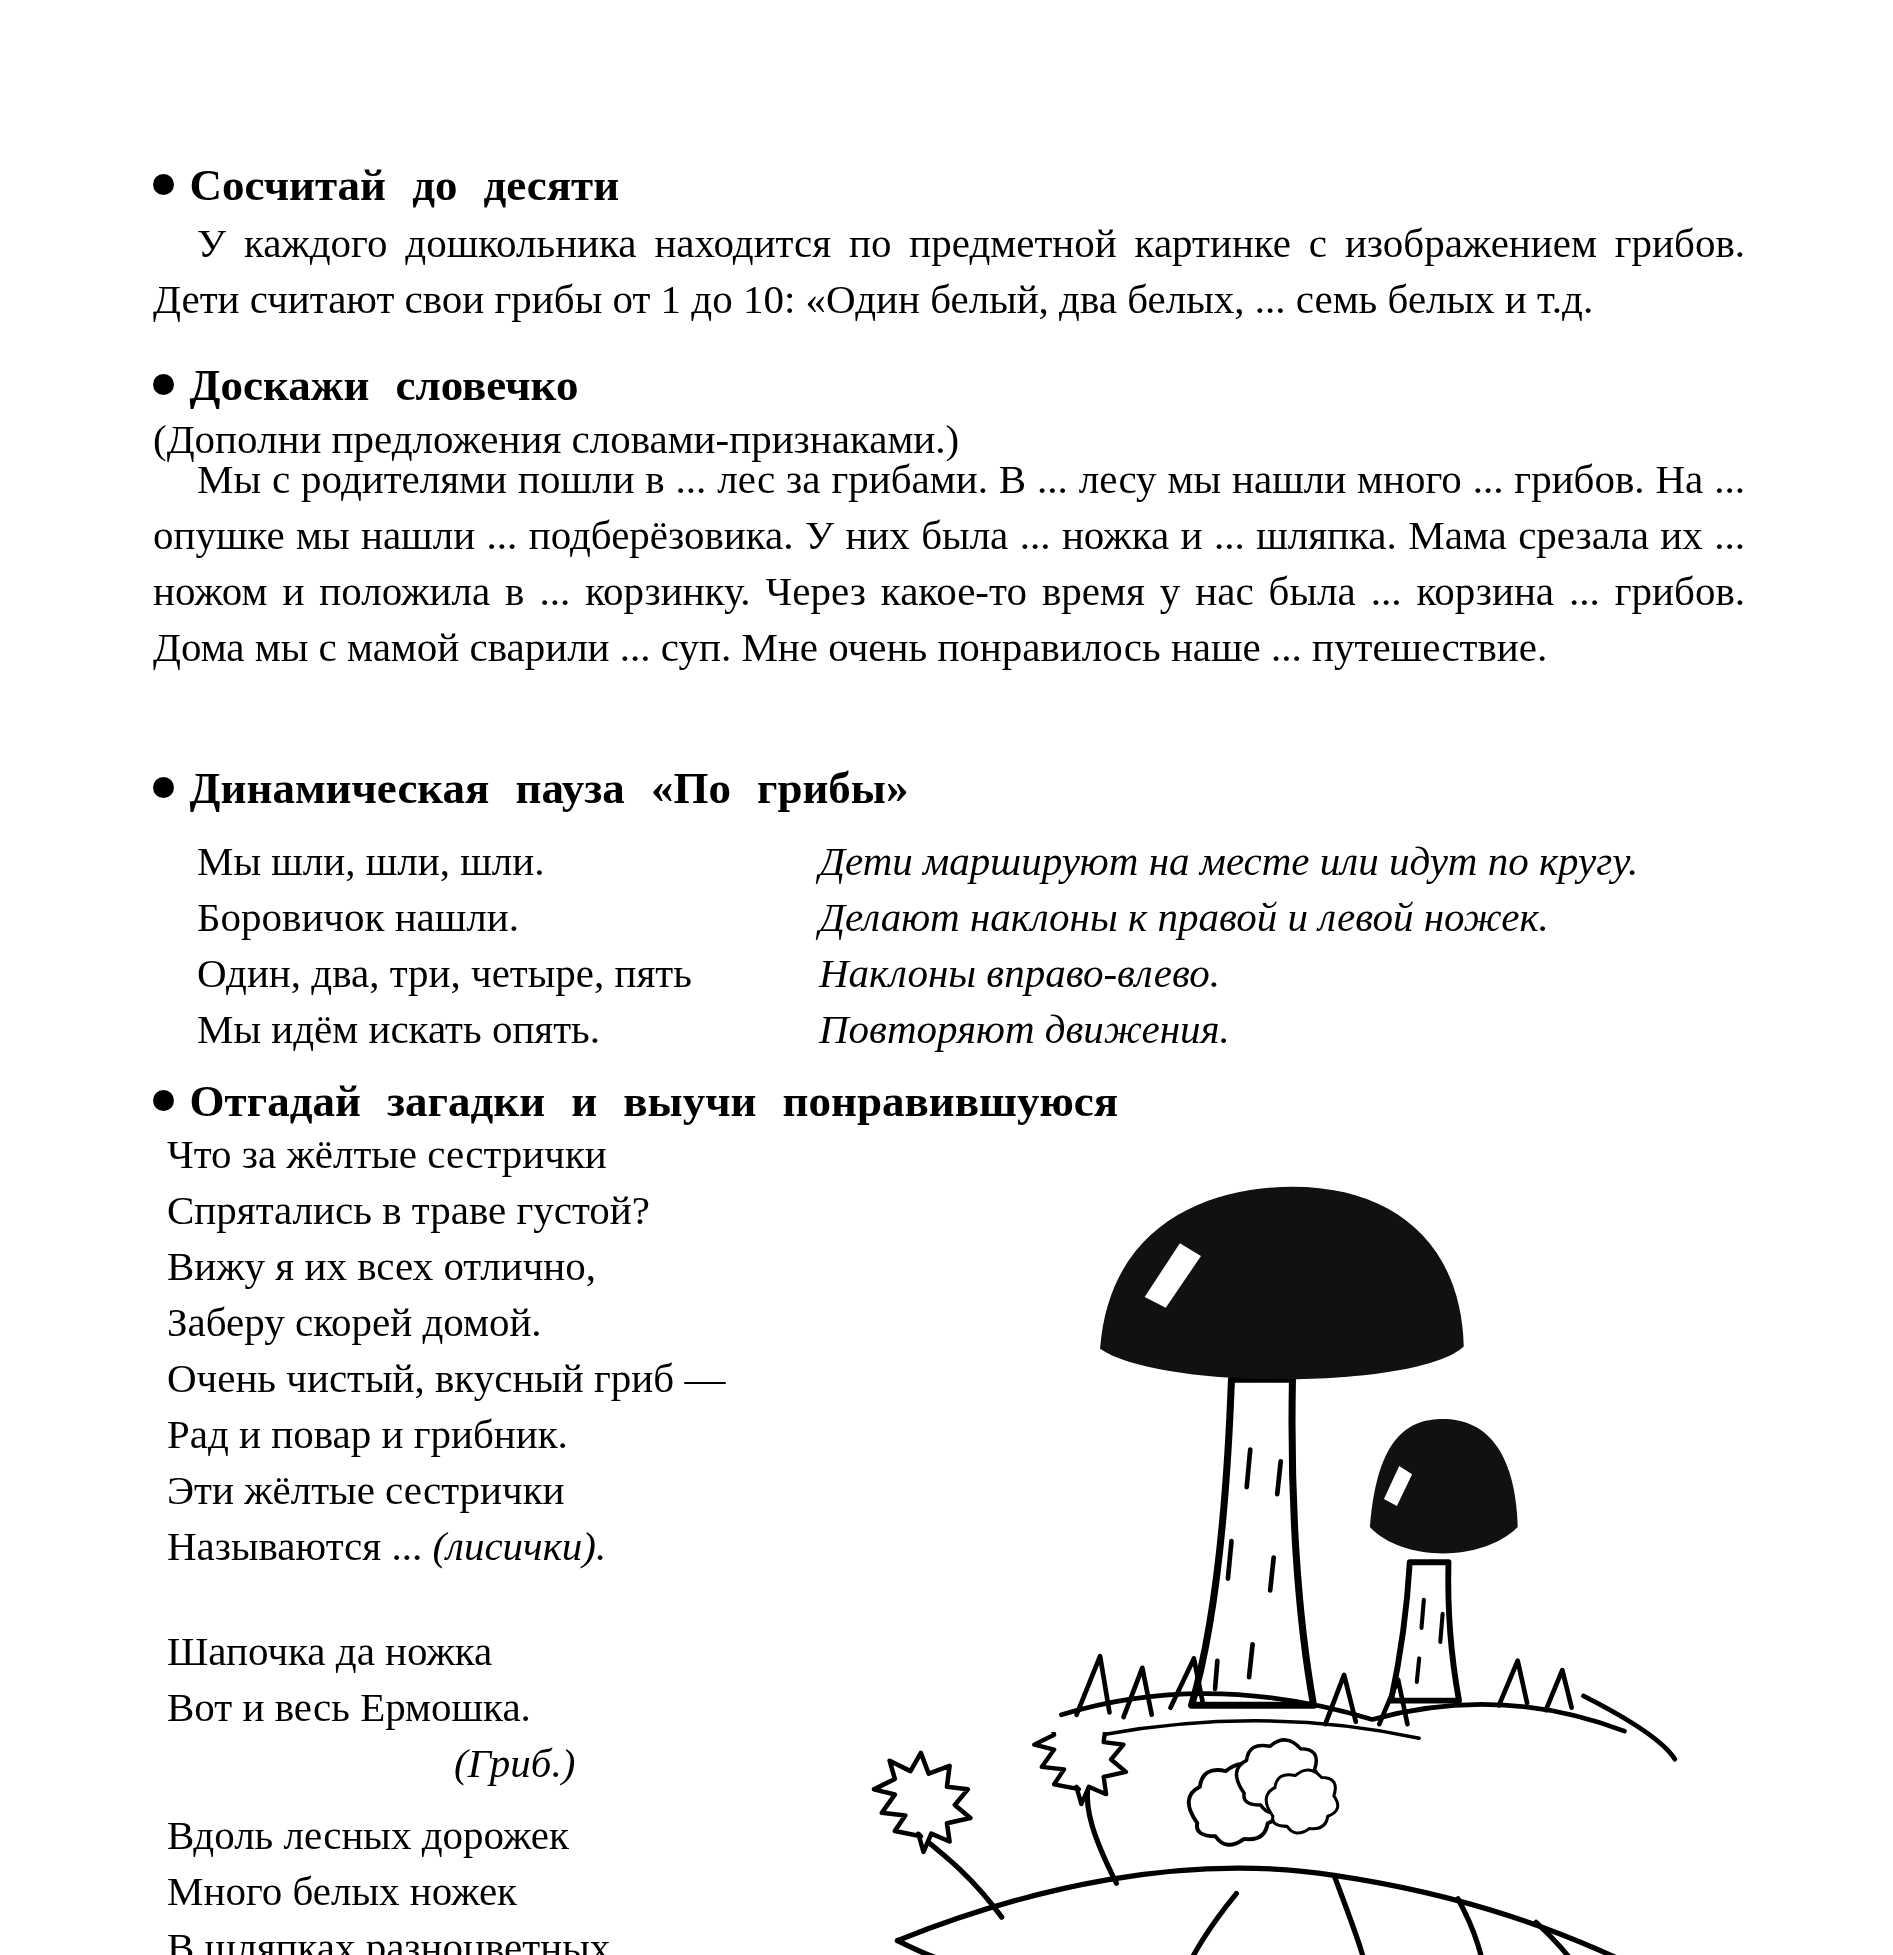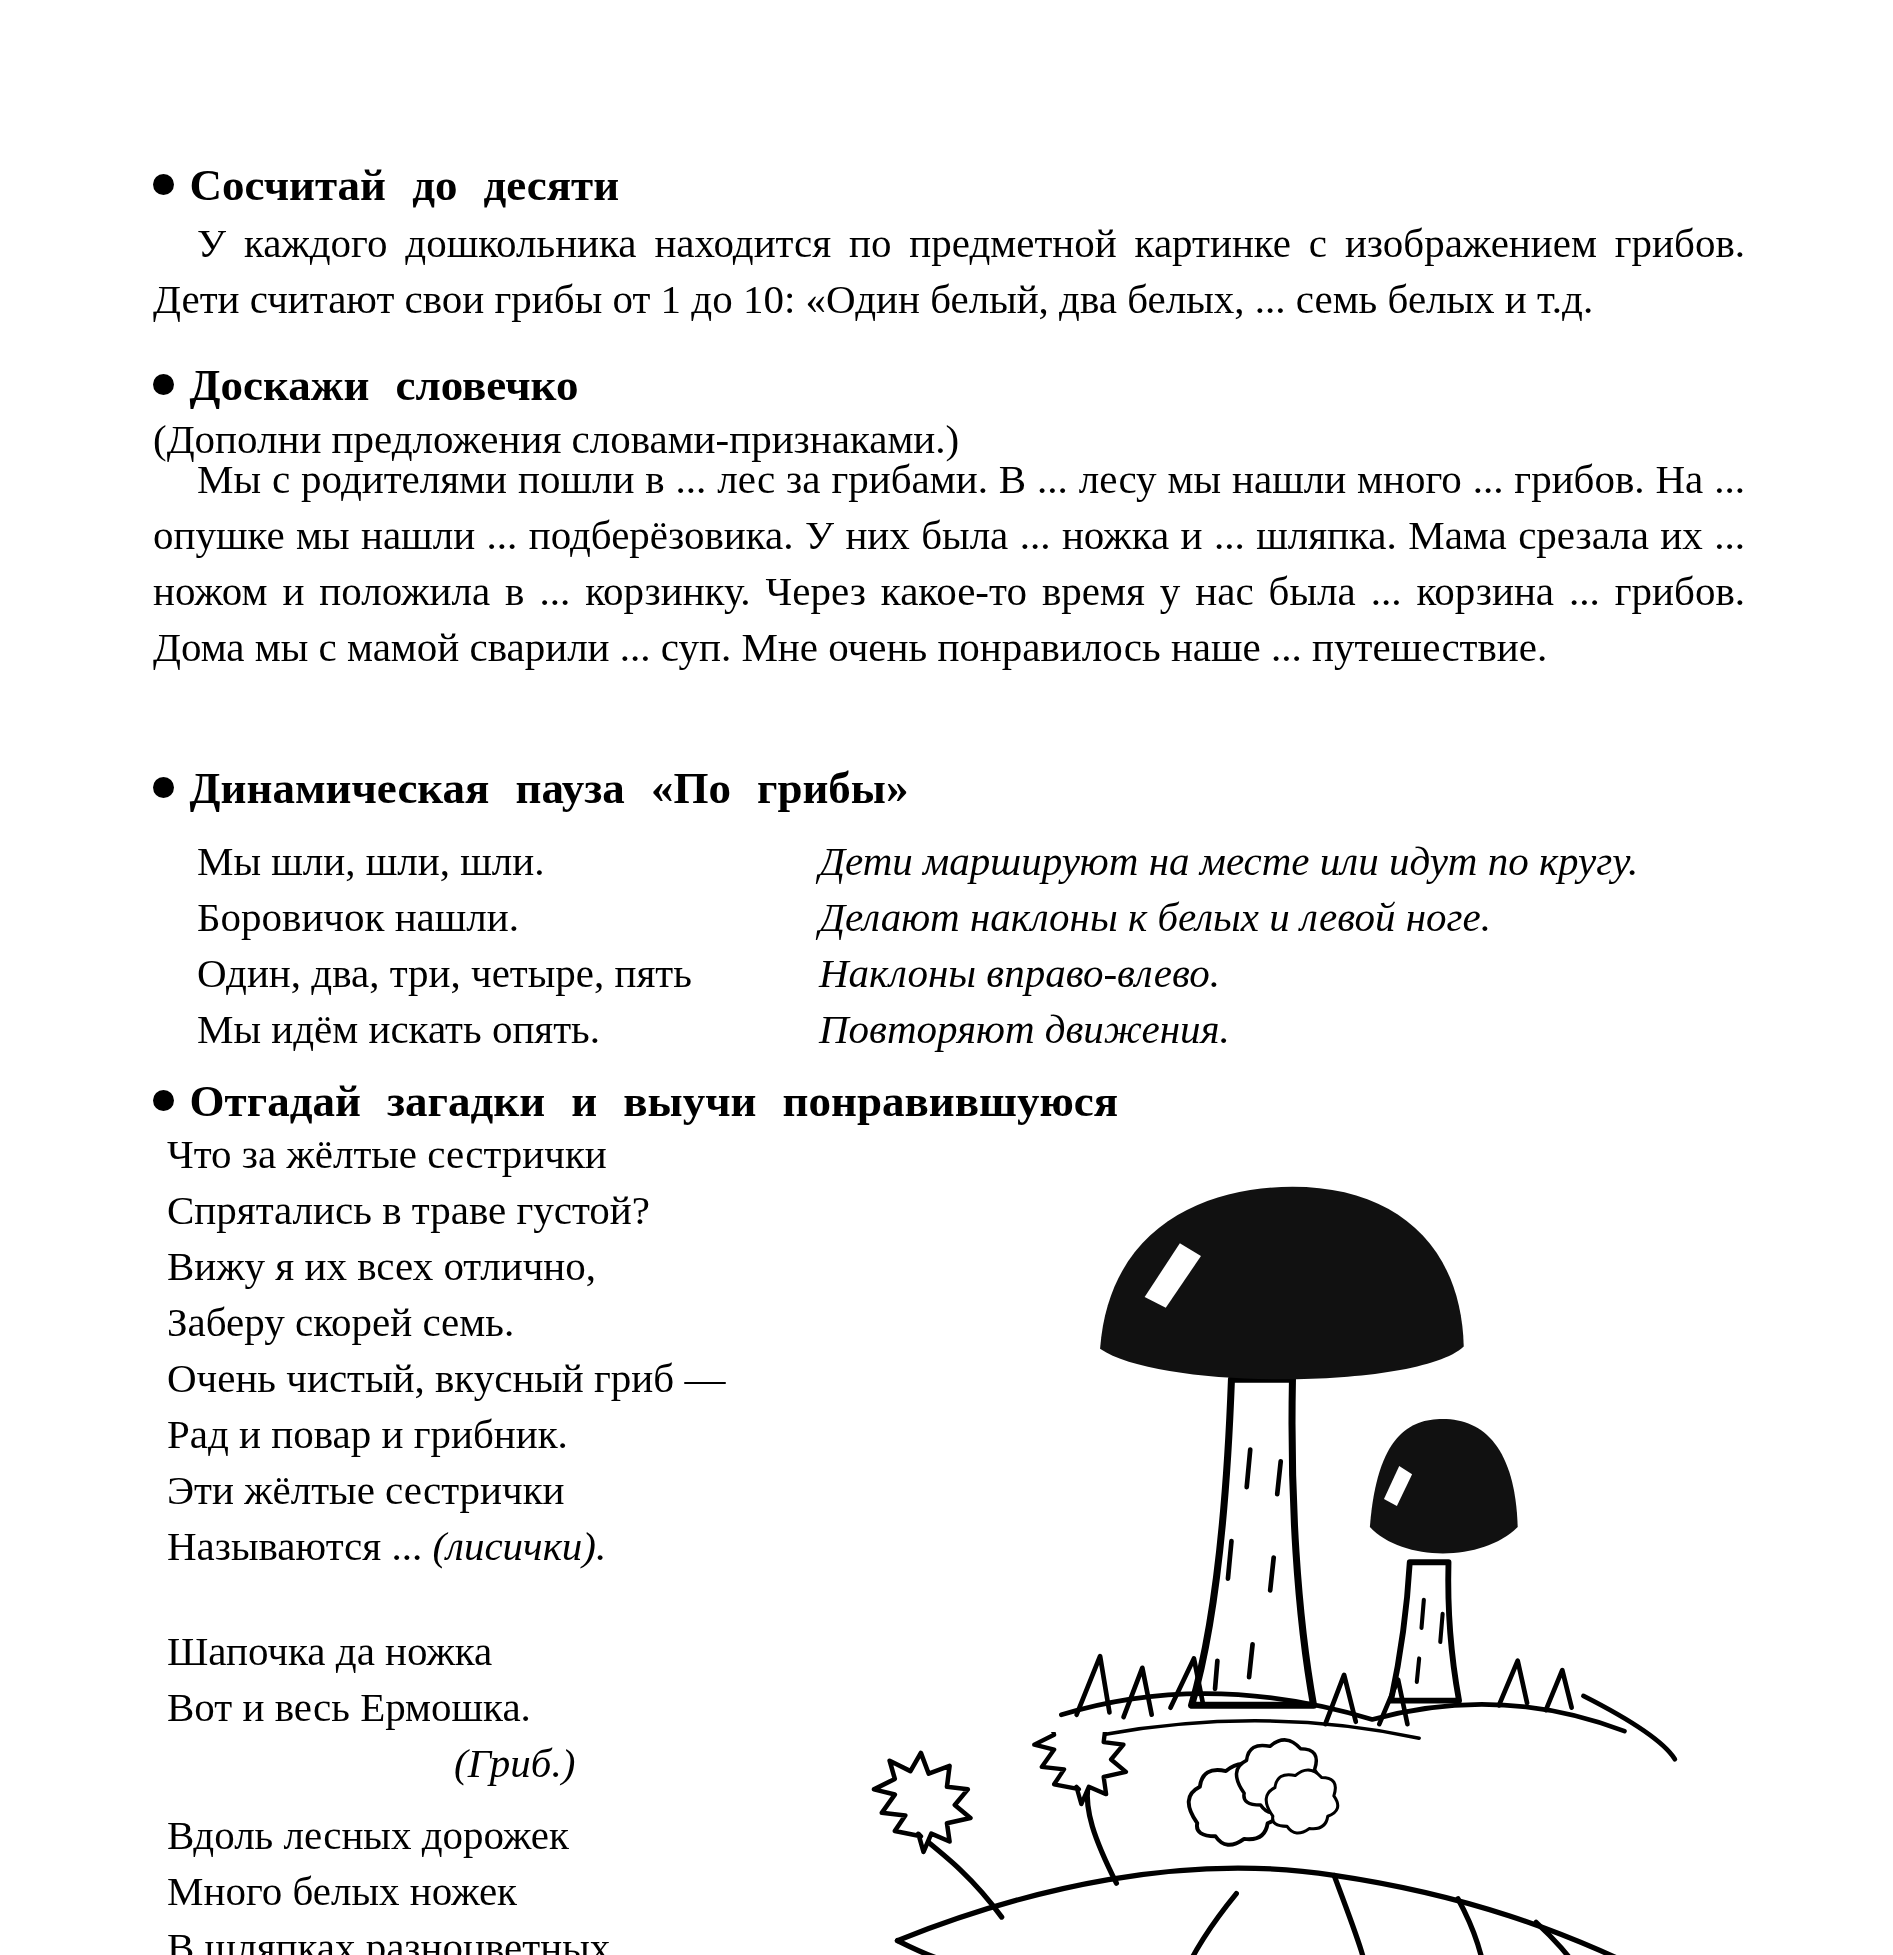--- a/index.html
+++ b/index.html
@@ -62,41 +62,41 @@
   <div class="heading" style="top:759px">
     <span class="bullet"></span><span>Динамическая пауза «По грибы»</span>
   </div>
   <div class="pause-grid" style="top:833px">
     <div class="pause-row">
       <div class="pause-action">Мы шли, шли, шли.</div>
       <div class="pause-move">Дети маршируют на месте или идут по кругу.</div>
     </div>
     <div class="pause-row">
       <div class="pause-action">Боровичок нашли.</div>
-      <div class="pause-move">Делают наклоны к белых и левой ноге.</div>
+      <div class="pause-move">Делают наклоны к правой и левой ножек.</div>
     </div>
     <div class="pause-row">
       <div class="pause-action">Один, два, три, четыре, пять</div>
       <div class="pause-move">Наклоны вправо-влево.</div>
     </div>
     <div class="pause-row">
       <div class="pause-action">Мы идём искать опять.</div>
       <div class="pause-move">Повторяют движения.</div>
     </div>
   </div>
 
   <div class="heading" style="top:1072px">
     <span class="bullet"></span><span>Отгадай загадки и выучи понравившуюся</span>
   </div>
 
   <div class="riddle r1" style="top:1126px">
     <div class="line">Что за жёлтые сестрички</div>
     <div class="line">Спрятались в траве густой?</div>
     <div class="line">Вижу я их всех отлично,</div>
-    <div class="line">Заберу скорей семь.</div>
+    <div class="line">Заберу скорей домой.</div>
     <div class="line">Очень чистый, вкусный гриб —</div>
     <div class="line">Рад и повар и грибник.</div>
     <div class="line">Эти жёлтые сестрички</div>
     <div class="line answer-line"><span>Называются ... </span><span class="ans">(лисички).</span></div>
   </div>
 
   <div class="riddle r2" style="top:1623px">
     <div class="line">Шапочка да ножка</div>
     <div class="line">Вот и весь Ермошка.</div>
     <div class="line answer-line"><span></span><span class="ans">(Гриб.)</span></div>

